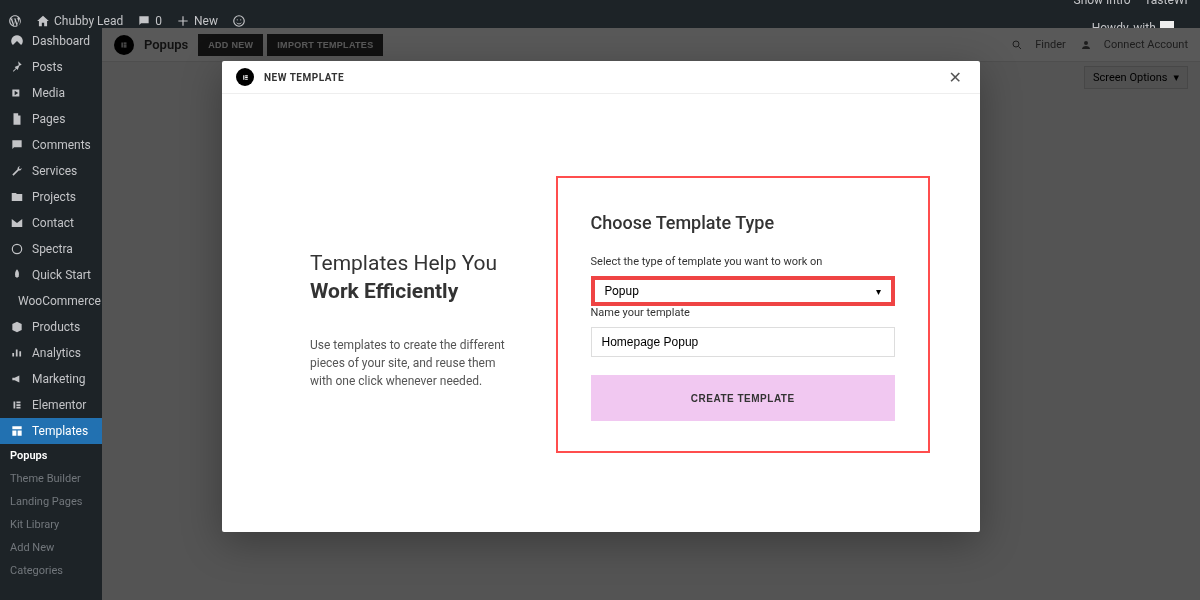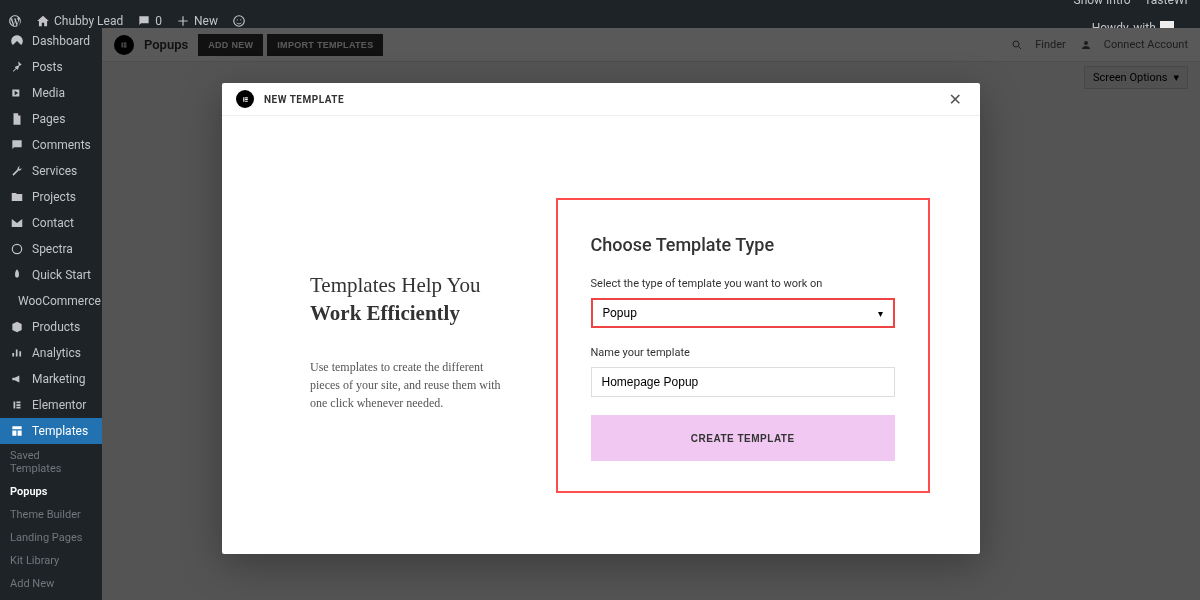--- a/index.html
+++ b/index.html
@@ -31,38 +31,38 @@
     .page-title { font-size: 13px; font-weight: 600; color: #333; }
     .page-header-buttons { display: flex; gap: 4px; }
     .hdr-btn { background: #333; color: #fff; font-size: 9px; padding: 6px 10px; border: none; cursor: pointer; font-weight: 600; letter-spacing: 0.3px; }
     .page-header-right { margin-left: auto; display: flex; align-items: center; gap: 14px; font-size: 11px; color: #555; }
     .hdr-link { display: flex; align-items: center; gap: 12px; cursor: pointer; }
     .hdr-link svg { width: 12px; height: 12px; fill: #555; }
     .screen-options { position: absolute; top: 38px; right: 12px; font-size: 11px; background: #e8e8e8; border: 1px solid #ccc; padding: 4px 8px; cursor: pointer; display: flex; align-items: center; gap: 6px; }
     
     .dim-overlay { position: absolute; top: 0; left: 0; right: 0; bottom: 0; background: rgba(0,0,0,0.65); z-index: 5; }
     
-    .modal { position: absolute; top: 83px; left: 222px; width: 758px; height: 471px; background: #fff; z-index: 10; border-radius: 2px; box-shadow: 0 10px 40px rgba(0,0,0,0.3); }
+    .modal { position: absolute; top: 61px; left: 222px; width: 758px; height: 471px; background: #fff; z-index: 10; border-radius: 2px; box-shadow: 0 10px 40px rgba(0,0,0,0.3); }
     .modal-header { height: 33px; border-bottom: 1px solid #eee; display: flex; align-items: center; padding: 0 14px; gap: 10px; }
     .modal-header-badge { width: 18px; height: 18px; border-radius: 50%; background: #000; display: flex; align-items: center; justify-content: center; }
     .modal-header-badge svg { width: 9px; height: 9px; fill: #fff; }
     .modal-header-title { font-size: 10px; font-weight: 700; letter-spacing: 0.5px; color: #333; }
     .modal-close { margin-left: auto; cursor: pointer; font-size: 16px; color: #555; background: none; border: none; padding: 4px; }
     
     .modal-body { display: flex; padding: 0; height: calc(100% - 33px); }
-    .modal-left { width: 44%; padding: 155px 40px 0 88px; font-family: Liberation Serif, serif; }
+    .modal-left { width: 44%; padding: 155px 40px 0 88px; }
     .modal-left h2 { font-size: 21px; font-weight: 400; color: #333; line-height: 1.35; }
     .modal-left h2 strong { font-weight: 700; }
     .modal-left p { font-size: 12px; color: #555; margin-top: 30px; line-height: 1.5; }
     
     .modal-right { width: 56%; padding: 82px 50px 0 0; }
     .form-box { border: 2px solid #ff4d4d; padding: 34px 33px 30px; }
     .form-box h3 { font-size: 18px; font-weight: 500; color: #333; margin-bottom: 22px; }
     .form-label { font-size: 11px; color: #333; margin-bottom: 8px; display: block; }
-    .form-select { width: 100%; height: 30px; border: 2px solid #ef4444; padding: 0 10px; font-size: 12px; background: #fff; position: relative; display: flex; align-items: center; justify-content: space-between; cursor: pointer; margin-bottom: 18px; }
+    .form-select { width: 100%; height: 30px; border: 4px solid #ef4444; padding: 0 10px; font-size: 12px; background: #fff; position: relative; display: flex; align-items: center; justify-content: space-between; cursor: pointer; }
     .form-select .caret { font-size: 10px; }
     .form-input { width: 100%; height: 30px; border: 1px solid #ddd; padding: 8px 10px; font-size: 12px; margin-bottom: 18px; }
     .create-btn { width: 100%; height: 46px; background: #f1c8f1; border: none; font-size: 10px; font-weight: 700; letter-spacing: 0.5px; cursor: pointer; color: #333; }
   </style>
 </head>
 <body>
 
 <div class="wp-admin-bar">
   <div class="wp-admin-bar-left">
     <div class="wp-admin-item">
@@ -200,21 +200,20 @@
         </svg>
         <span>Elementor</span>
       </div>
     <div class="sidebar-item active has-pointer">
         <svg viewBox="0 0 24 24">
           <path d="M4 4h16v5H4zm0 7h7v9H4zm9 0h7v9h-7z"></path>
         </svg>
         <span>Templates</span>
       </div>
 
-    <div class="sub-item">Saved Templates</div>
     <div class="sub-item active">Popups</div>
     <div class="sub-item">Theme Builder</div>
     <div class="sub-item">Landing Pages</div>
     <div class="sub-item">Kit Library</div>
     <div class="sub-item">Add New</div>
     <div class="sub-item">Categories</div>
 
     <div style="height:10px"></div>
 
   </div>

